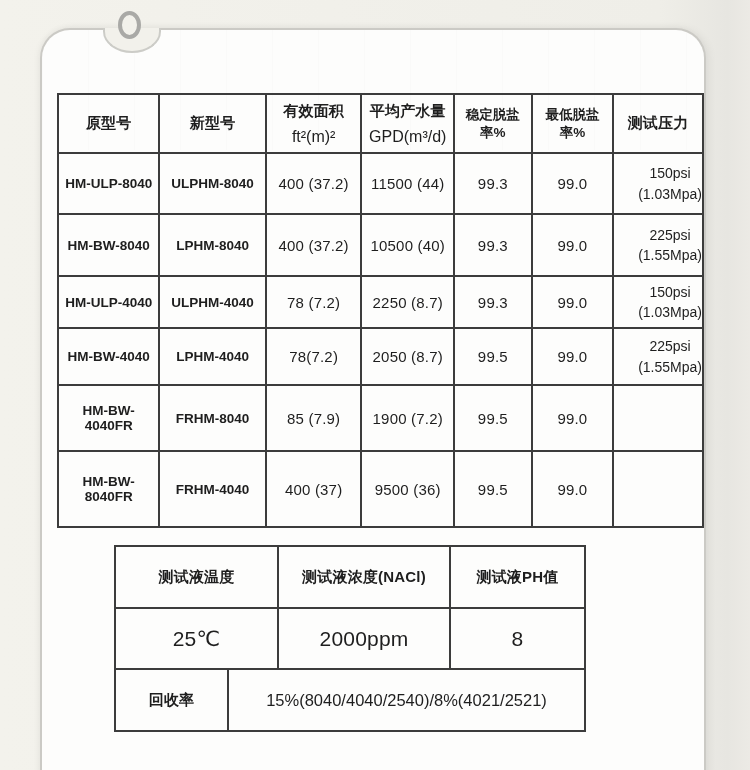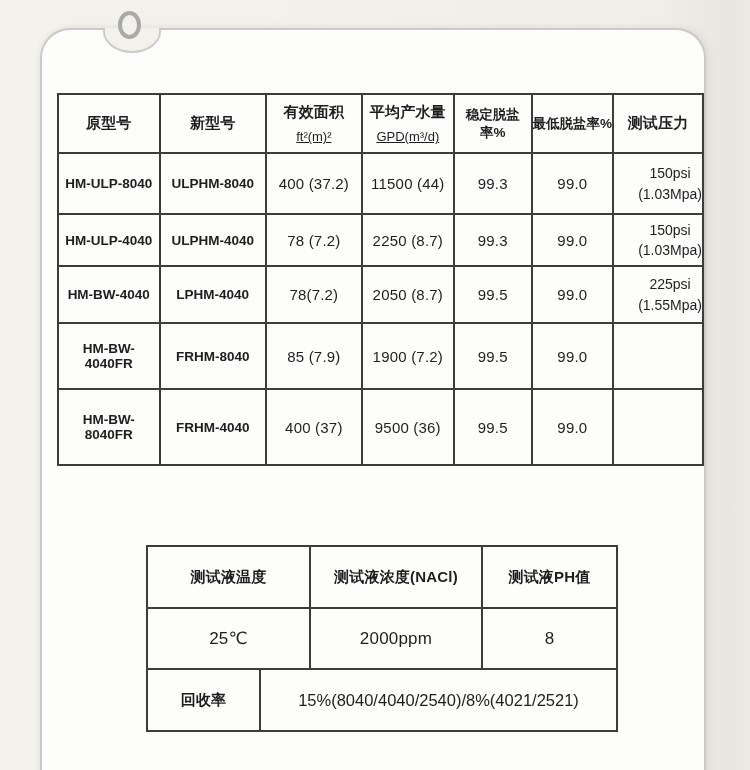--- a/index.html
+++ b/index.html
@@ -37,30 +37,30 @@
   }
   table { border-collapse:collapse; table-layout:fixed; }
   td {
     border:2px solid #3c3c3c;
     text-align:center; vertical-align:middle;
     font-size:15px; letter-spacing:0.2px;
     overflow:hidden;
   }
   .spec { position:absolute; left:15px; top:63px; }
   .spec td.hd { font-weight:600; font-size:15px; }
-  .spec td .sub { font-weight:400; font-size:13px; margin-top:7px; letter-spacing:0;text-decoration:underline; }
+  .spec td .sub { font-weight:400; font-size:16px; margin-top:7px; letter-spacing:0; }
   .spec td.hd-s { font-weight:600; font-size:13.5px; letter-spacing:0; }
   .spec td.model { font-size:13.5px; letter-spacing:0;font-weight:bold; }
   .spec td.psi {
     font-size:14px; text-align:center; padding-left:24px;
     white-space:pre-line; line-height:1.45; letter-spacing:0;
   }
-  .cond { position:absolute; left:104px; top:515px; }
+  .cond { position:absolute; left:72px; top:515px; }
   .cond td.hd { font-weight:600; font-size:15px; }
-  .cond td.big { font-size:17px;margin-left:7px; }
+  .cond td.big { font-size:21px;margin-left:7px; }
   .cond td.recovery { font-size:16.5px; letter-spacing:0; }
 </style>
 </head>
 <body>
 
 <div class="card">
   <div class="notch"></div>
   <div class="ring"></div>
 
   <table class="spec">
@@ -91,20 +91,30 @@
     </tr>
     <tr style="height:61px">
       <td class="model">HM-ULP-8040</td>
       <td class="model">ULPHM-8040</td>
       <td>400 (37.2)</td>
       <td>11500 (44)</td>
       <td>99.3</td>
       <td>99.0</td>
       <td class="psi">150psi
 (1.03Mpa)</td>
+    </tr>
+    <tr style="height:62px">
+      <td class="model">HM-BW-8040</td>
+      <td class="model">LPHM-8040</td>
+      <td>400 (37.2)</td>
+      <td>10500 (40)</td>
+      <td>99.3</td>
+      <td>99.0</td>
+      <td class="psi">225psi
+(1.55Mpa)</td>
     </tr>
     <tr style="height:52px">
       <td class="model">HM-ULP-4040</td>
       <td class="model">ULPHM-4040</td>
       <td>78 (7.2)</td>
       <td>2250 (8.7)</td>
       <td>99.3</td>
       <td>99.0</td>
       <td class="psi">150psi
 (1.03Mpa)</td>

